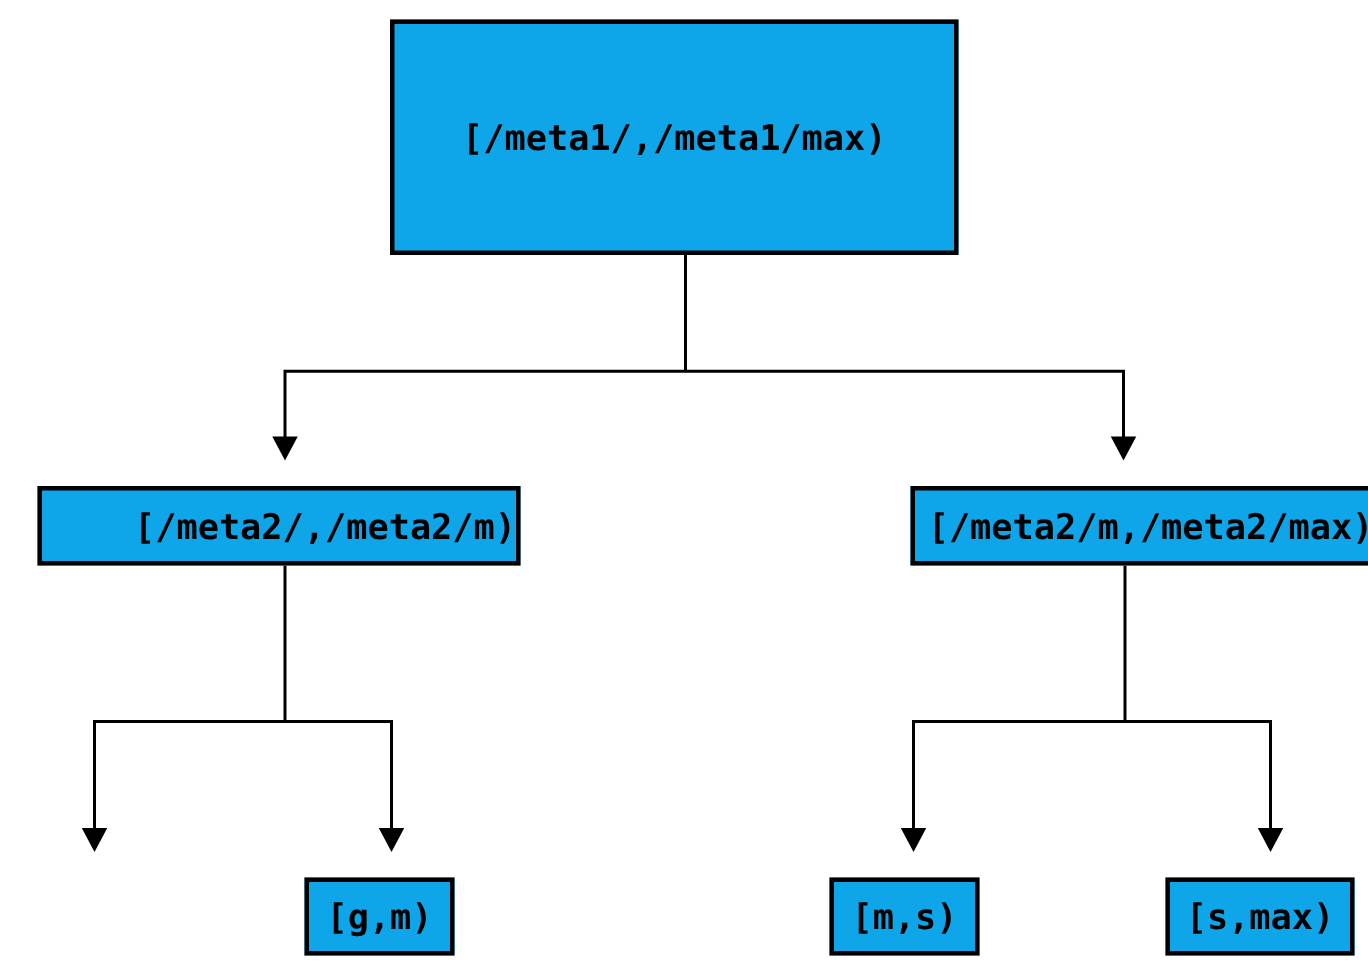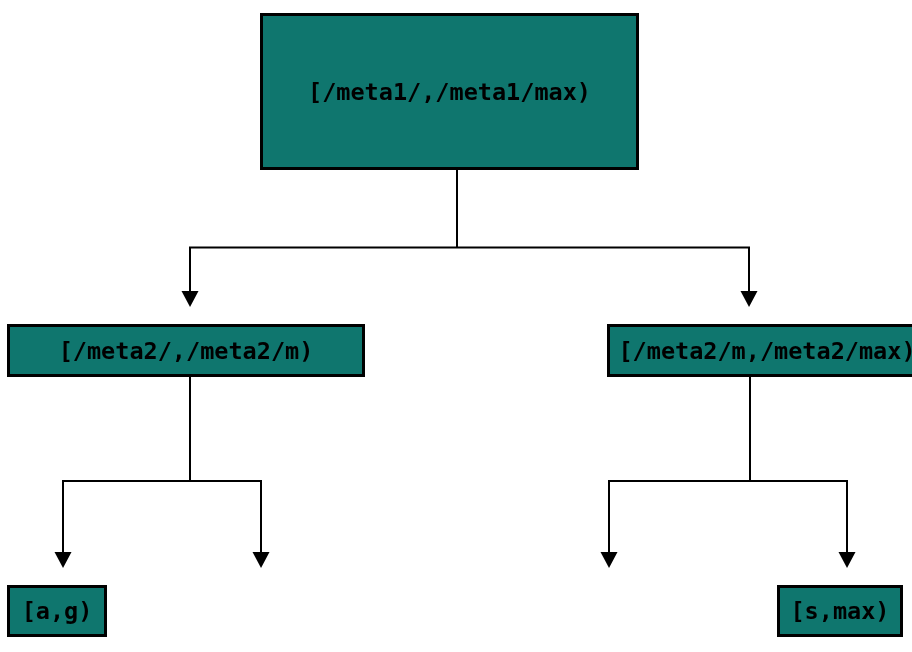--- a/index.html
+++ b/index.html
@@ -28,31 +28,31 @@
     stroke-width: 2px;
   }
   .edges polygon {
     fill: #000000;
     stroke: none;
   }
   .node {
     position: absolute;
     box-sizing: border-box;
     border: 3px solid #000000;
-    background: #0f766e;
+    background: #0ea5e9;
     color: #000000;
     display: flex;
     align-items: center;
     justify-content: center;
     font-size: 23.5px;
     font-weight: 700;
     white-space: nowrap;
   }
   .node-root  { left: 260px; top: 13px;  width: 379px; height: 157px; }
-  .node-left  { left: 7px;  top: 324px; width: 358px; height: 53px; }
+  .node-left  { left: 25px;  top: 324px; width: 322px; height: 53px; justify-content: flex-end; }
   .node-right { left: 607px; top: 324px; width: 320px; height: 53px; }
   .leaf-ag    { left: 7px;   top: 585px; width: 100px; height: 52px; }
   .leaf-gm    { left: 203px; top: 585px; width: 100px; height: 52px; }
   .leaf-ms    { left: 553px; top: 585px; width: 100px; height: 52px; }
   .leaf-smax  { left: 777px; top: 585px; width: 126px; height: 52px; align-items: center; }
 </style>
 </head>
 <body>
 
 <div class="canvas">
@@ -80,23 +80,26 @@
   </div>
 
   <div class="node node-left">
     <span>[/meta2/,/meta2/m)</span>
   </div>
 
   <div class="node node-right">
     <span>[/meta2/m,/meta2/max)</span>
   </div>
 
-  <div class="node leaf-ag">
-    <span>[a,g)</span>
+
+  <div class="node leaf-gm">
+    <span>[g,m)</span>
   </div>
 
-
+  <div class="node leaf-ms">
+    <span>[m,s)</span>
+  </div>
 
   <div class="node leaf-smax">
     <span>[s,max)</span>
   </div>
 
 </div>
 
 </body></html>

